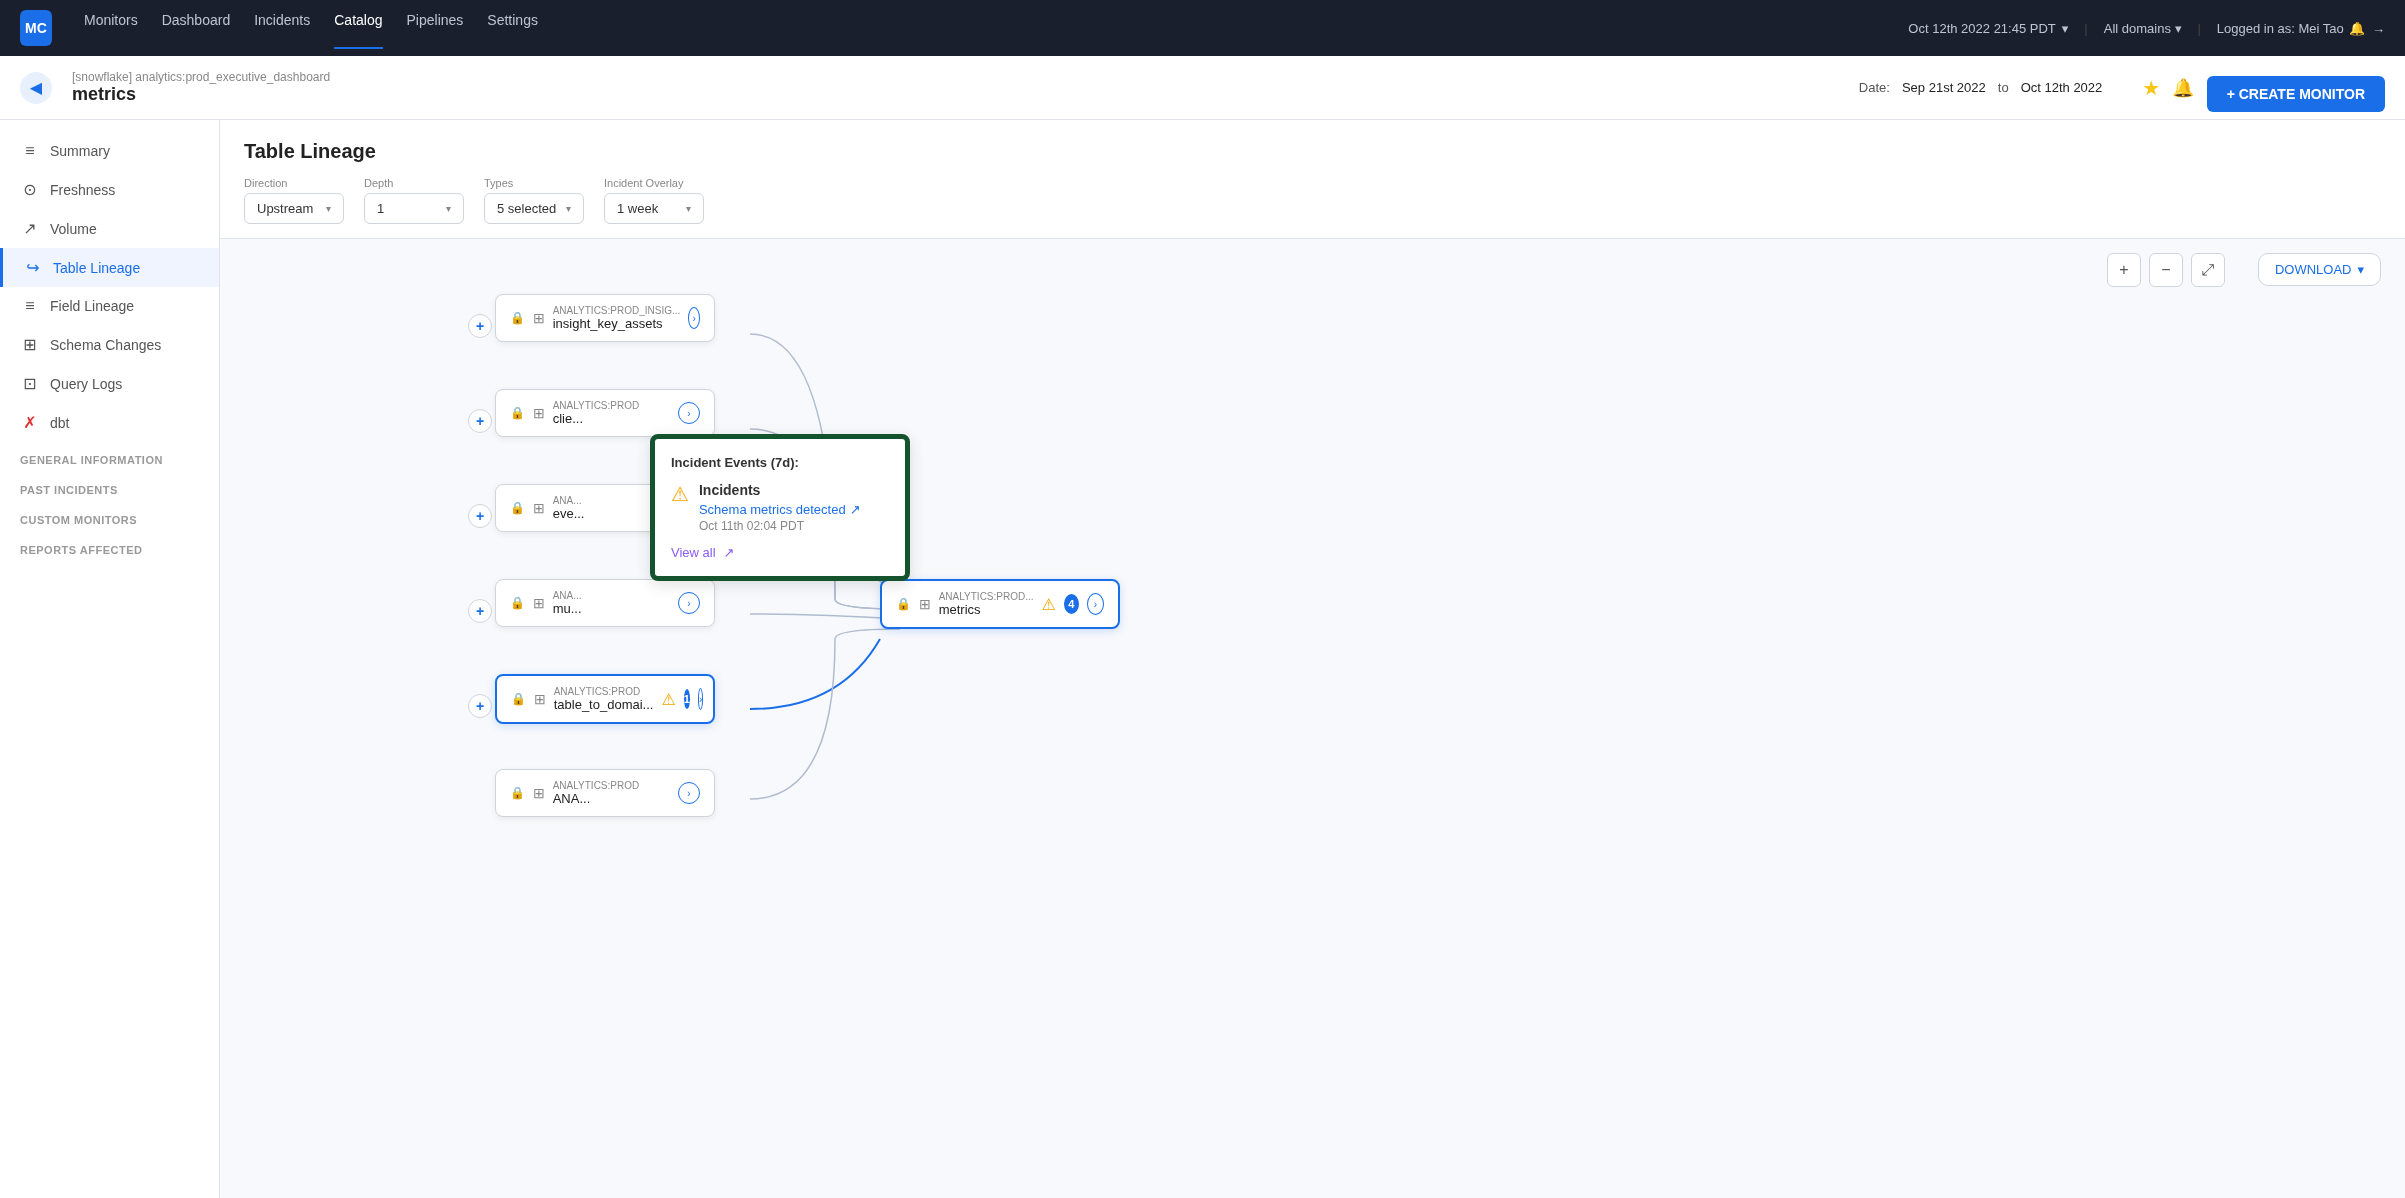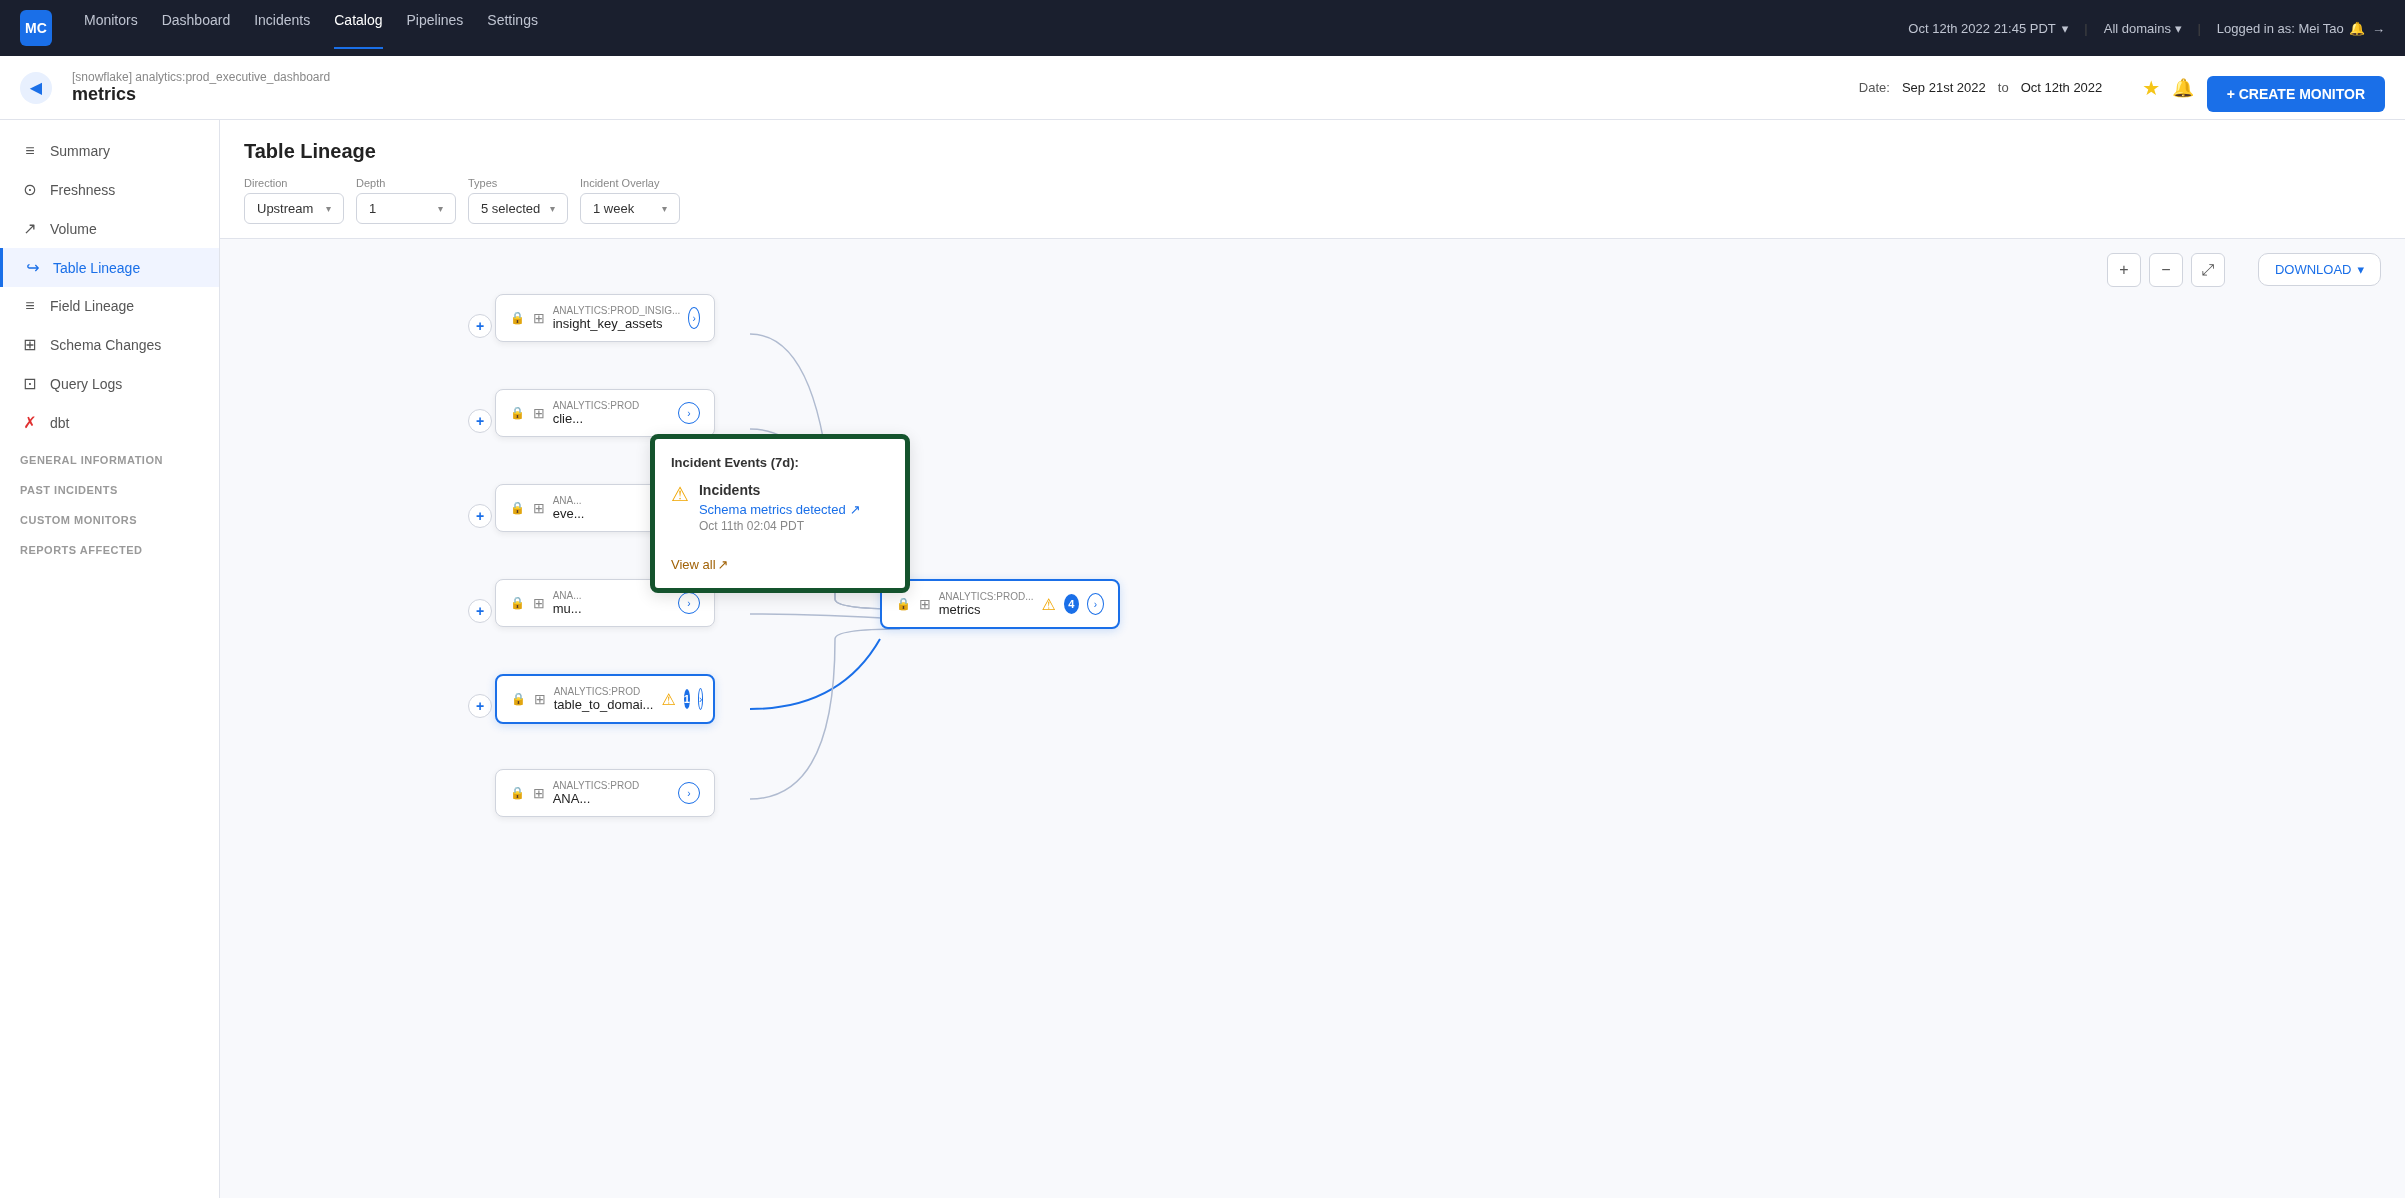--- a/index.html
+++ b/index.html
@@ -156,21 +156,21 @@
     .lineage-header {
       padding: 20px 24px 0;
       background: #fff;
       border-bottom: 1px solid #e0e3eb;
     }
     .lineage-title { font-size: 20px; font-weight: 600; color: #222; }
     .lineage-subtitle { font-size: 13px; color: #888; margin-top: 2px; }
     .lineage-controls {
       display: flex;
       align-items: flex-end;
-      gap: 12px;
+      gap: 20px;
       padding: 14px 0 14px;
     }
     .control-group { display: flex; flex-direction: column; gap: 4px; }
     .control-label { font-size: 11px; color: #888; font-weight: 500; }
     .control-select {
       display: flex;
       align-items: center;
       gap: 6px;
       border: 1px solid #d0d4dd;
       border-radius: 6px;
@@ -315,25 +315,25 @@
     .incident-tooltip .incident-link {
       color: #1a6fe8;
       font-size: 13px;
       cursor: pointer;
       text-decoration: none;
       display: flex; align-items: center; gap: 4px;
       margin-top: 4px;
     }
     .incident-tooltip .incident-date { font-size: 12px; color: #888; margin-top: 2px; }
     .incident-tooltip .view-all {
-      color: #a16207;
-      font-size: 13px;
-      cursor: pointer;
-      display: flex; align-items: center; gap: 2px;
-      margin-top: 24px;
+      color: #8b5cf6;
+      font-size: 13px;
+      cursor: pointer;
+      display: flex; align-items: center; gap: 8px;
+      margin-top: 12px;
     }
 
     
     .lineage-svg {
       position: absolute;
       top: 0; left: 0;
       width: 100%; height: 100%;
       pointer-events: none;
     }
   </style>

